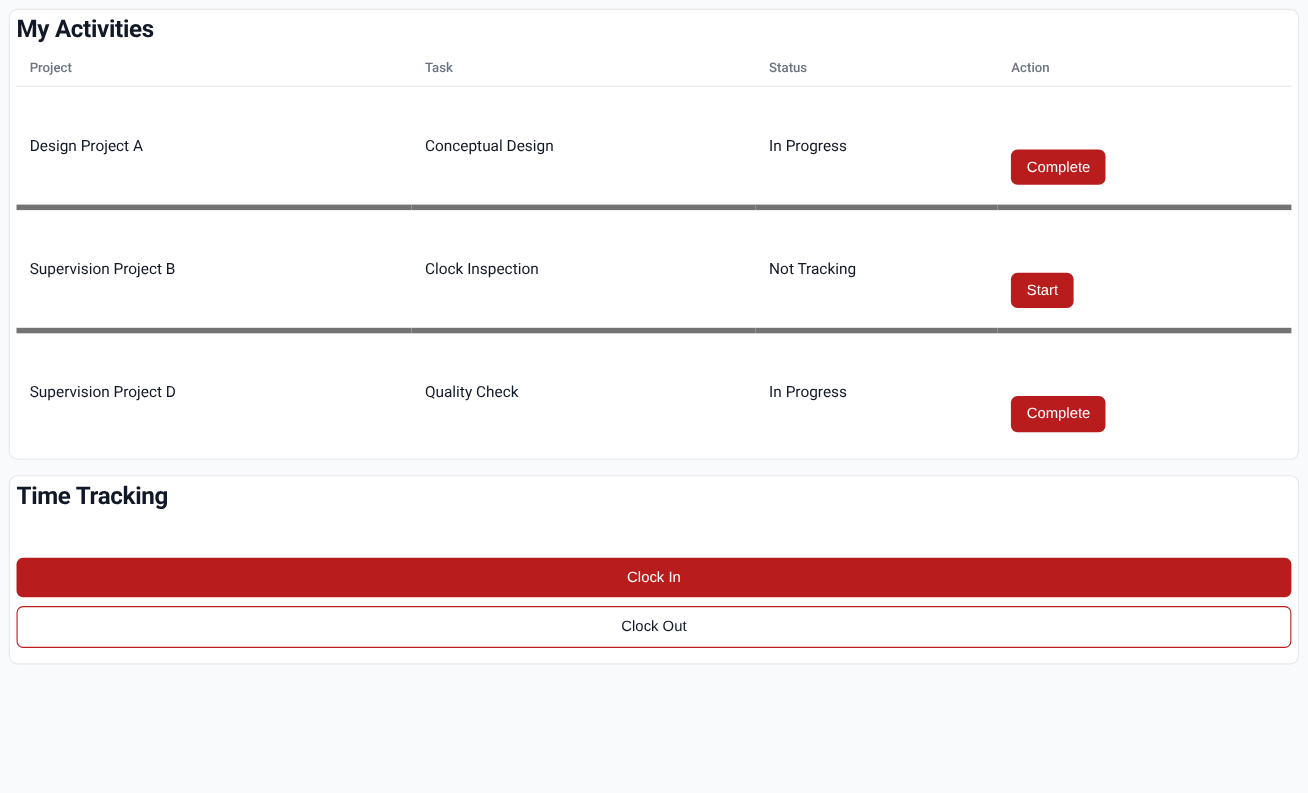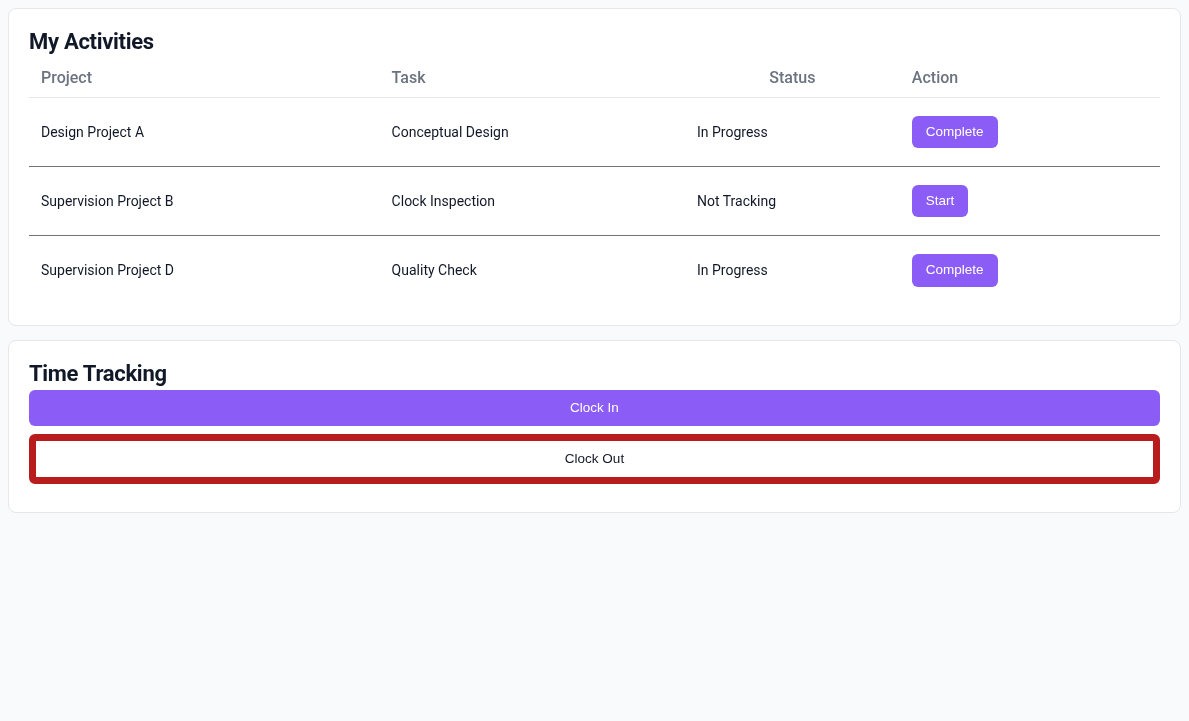--- a/index.html
+++ b/index.html
@@ -10,21 +10,21 @@
     body {
       font-family: -apple-system, BlinkMacSystemFont, "Segoe UI", Roboto, "Helvetica Neue", Arial, sans-serif;
       background-color: #f9fafb;
       color: #111827;
       padding: 8px;
     }
     .card {
       background-color: #ffffff;
       border: 1px solid #e5e7eb;
       border-radius: 8px;
-      padding: 20px;
+      padding: 6px;
       margin-bottom: 14px;
     }
     .card-title {
       font-size: 22px;
       font-weight: 700;
       color: #111827;
       margin-bottom: 4px;
       letter-spacing: -0.3px;
     }
     .card-subtitle {
@@ -32,67 +32,68 @@
       color: #6b7280;
       margin-bottom: 18px;
     }
     table {
       width: 100%;
       border-collapse: collapse;
     }
     thead th {
       text-align: left;
       font-weight: 500;
-      font-size: 16px;
+      font-size: 12px;
       color: #6b7280;
       padding: 10px 12px;
       border-bottom: 1px solid #e5e7eb;
     }
     tbody td {
       padding: 18px 12px;
       font-size: 14px;
       color: #111827;
-      border-bottom: 1px solid #737373;
+      border-bottom: 5px solid #737373;
     }
     tbody tr:last-child td {
       border-bottom: none;
     }
     .col-project { width: 31%; }
     .col-task { width: 27%; }
-    .col-status { width: 19%; text-align: center; }
+    .col-status { width: 19%; }
     .col-action { width: 23%; }
     .btn {
       display: inline-flex;
       align-items: center;
       justify-content: center;
       font-size: 13.5px;
       font-weight: 500;
       padding: 8px 14px;
       border-radius: 6px;
       border: none;
       cursor: pointer;
       line-height: 1.2;
     }
     .btn-dark {
-      background-color: #8b5cf6;
+      background-color: #b91c1c;
       color: #ffffff;
+      margin-top: 39px;
     }
     .btn-secondary {
       background-color: #878b92;
       color: #ffffff;
     }
     .btn-block {
       width: 100%;
       padding: 10px 14px;
       margin-bottom: 8px;
     }
     .btn-outline {
       background-color: #ffffff;
       color: #111827;
-      border: 7px solid #b91c1c;
+      border: 1px solid #b91c1c;
     }
     .time-tracking .card-subtitle {
       margin-bottom: 20px;
     }
   </style>
 </head>
 <body>
 
 <div class="card">
   <div class="card-title">My Activities</div>

